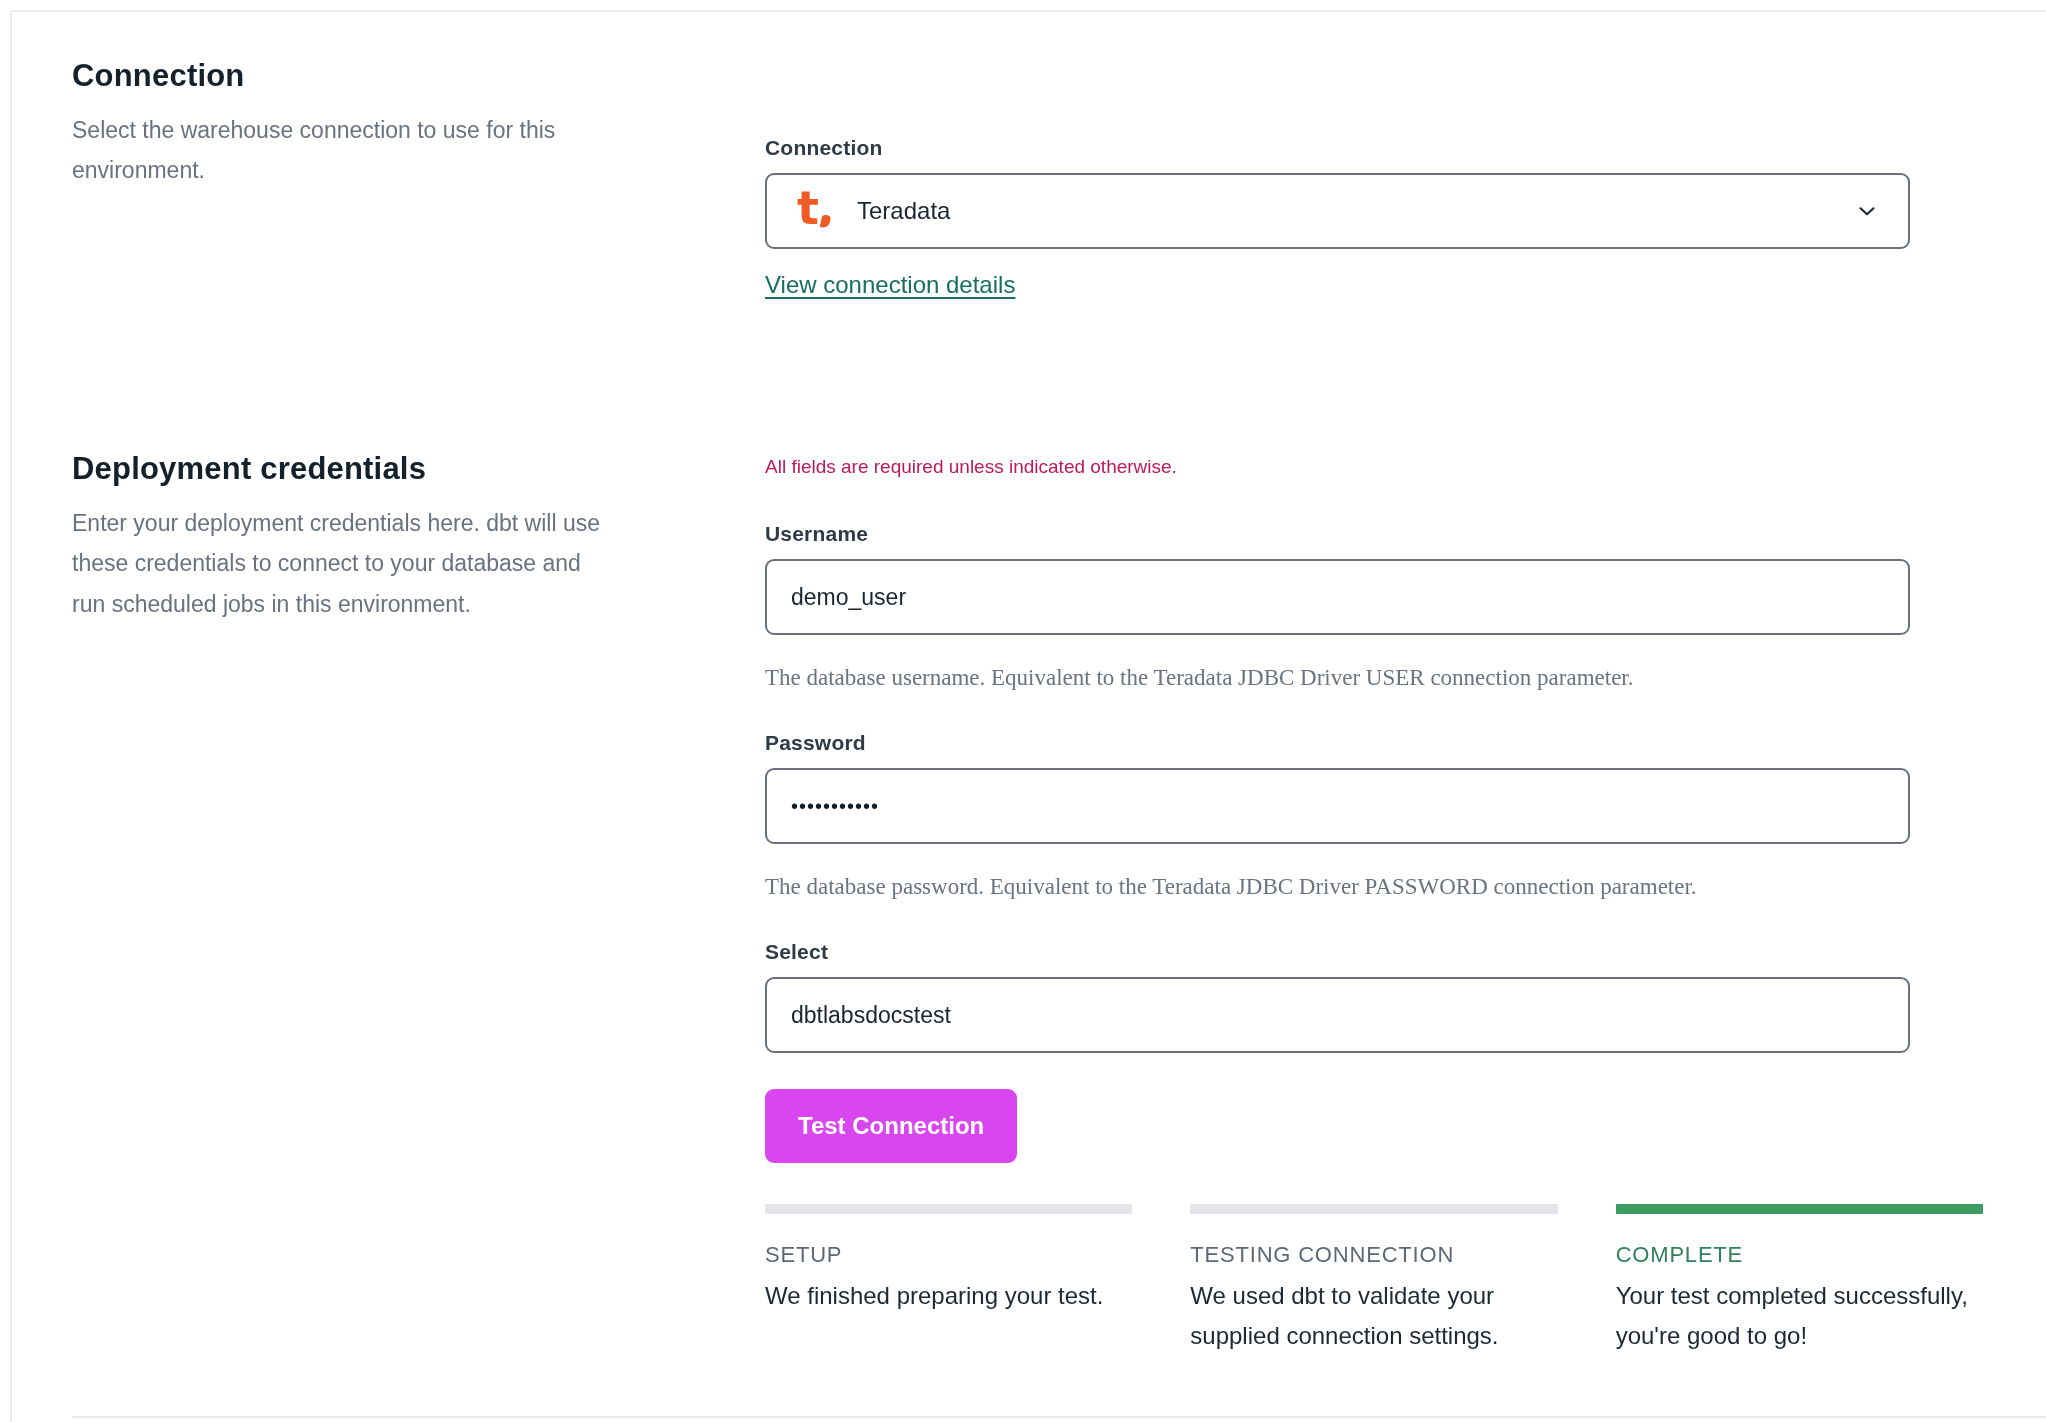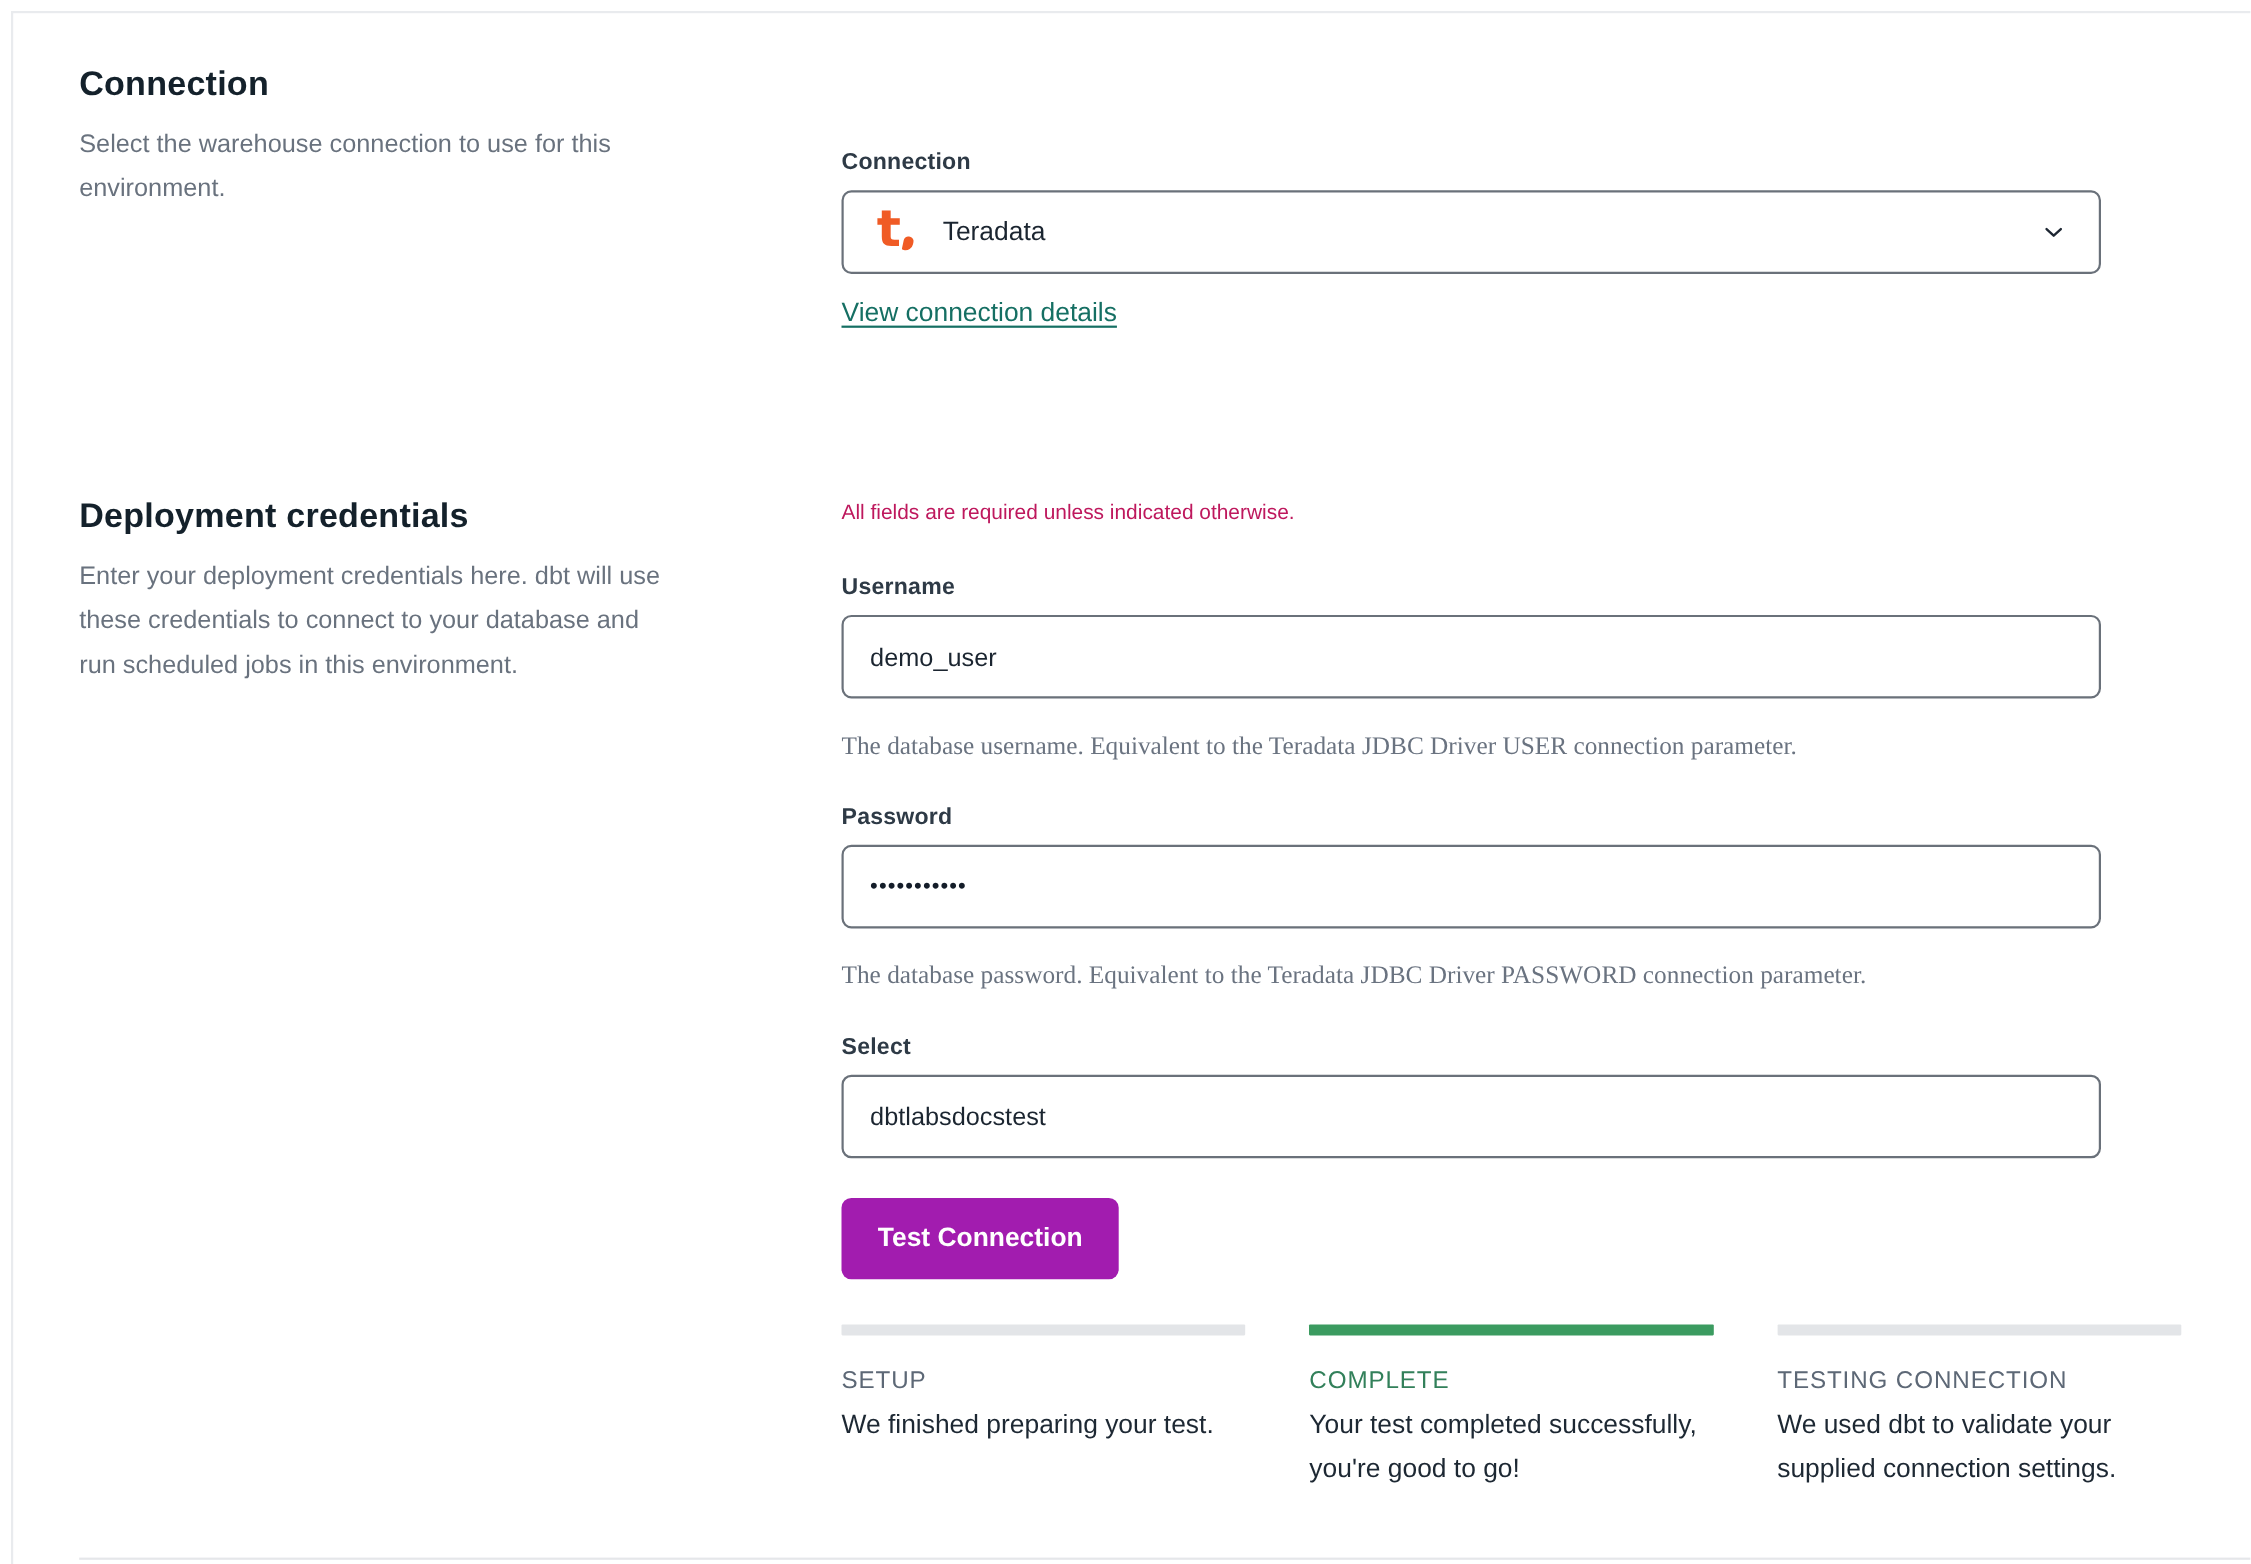--- a/index.html
+++ b/index.html
@@ -79,21 +79,21 @@
     font-family: "Liberation Sans", sans-serif;
     font-size: 23px; color: #1b2530;
     padding: 0 24px; outline: none;
   }
   .text-input.password { font-size: 20px; letter-spacing: 1px; color: #141d29; }
   .help-text { margin-top: 30px; font-size: 23px; color: #6a7380; font-family: Liberation Serif, serif; }
 
   .test-btn {
     margin-top: 36px;
     height: 74px; padding: 0 33px;
-    background: #a21caf; border: none; border-radius: 9px;
+    background: #d946ef; border: none; border-radius: 9px;
     color: #ffffff; font-family: "Liberation Sans", sans-serif;
     font-size: 24px; font-weight: 600;
     cursor: pointer;
   }
 
   
   .steps {
     margin-top: 41px;
     width: 1218px;
     display: grid; grid-template-columns: repeat(3, 1fr); column-gap: 58px;
@@ -165,29 +165,29 @@
       </div>
 
       <button class="test-btn">Test Connection</button>
 
       <div class="steps">
         <div class="step">
           <div class="step-bar"></div>
           <div class="step-name">SETUP</div>
           <div class="step-desc">We finished preparing your test.</div>
         </div>
+        <div class="step">
+          <div class="step-bar"></div>
+          <div class="step-name">TESTING CONNECTION</div>
+          <div class="step-desc">We used dbt to validate your supplied connection settings.</div>
+        </div>
         <div class="step success">
           <div class="step-bar"></div>
           <div class="step-name">COMPLETE</div>
           <div class="step-desc">Your test completed successfully, you're good to go!</div>
-        </div>
-        <div class="step">
-          <div class="step-bar"></div>
-          <div class="step-name">TESTING CONNECTION</div>
-          <div class="step-desc">We used dbt to validate your supplied connection settings.</div>
         </div>
       </div>
     </div>
   </section>
 
 </div>
 
 <div class="bottom-divider"></div>
 
 </body></html>

